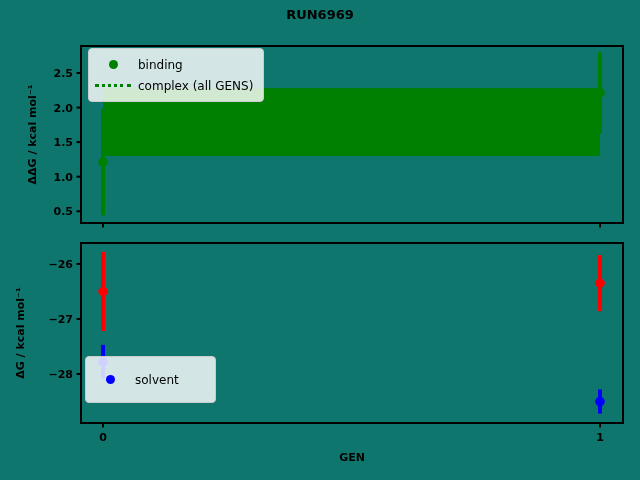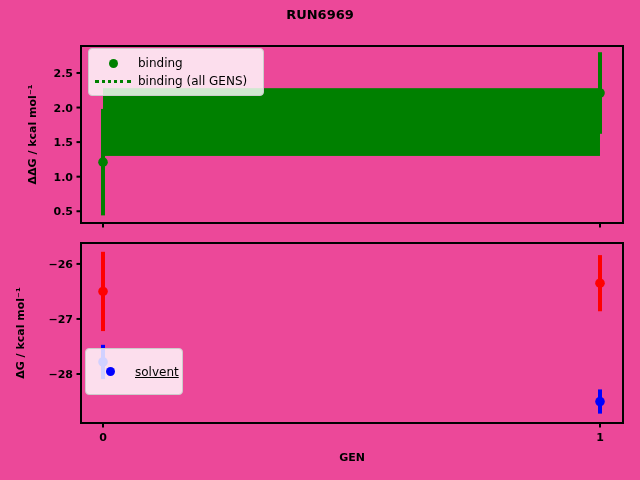--- a/index.html
+++ b/index.html
@@ -1,20 +1,20 @@
 <!DOCTYPE html>
 <html><head>
 <meta charset="utf-8">
 <style>
   html, body { margin: 0; padding: 0; background: #ffffff; }
   .figure {
     position: relative;
     width: 640px;
     height: 480px;
-    background: #ec4899;
+    background: #0f766e;
     font-family: "DejaVu Sans", sans-serif;
     overflow: hidden;
   }
   .fig-title {
     position: absolute;
     top: 7px;
     left: 0;
     width: 640px;
     text-align: center;
     font-size: 13px;
@@ -91,36 +91,36 @@
         <text x="73" y="378.0091743119266" text-anchor="end" font-size="11px" font-weight="bold" fill="#000000" font-family="&quot;DejaVu Sans&quot;, sans-serif">−28</text>
         <line x1="103.01595452044745" x2="103.01595452044745" y1="423" y2="427.5" stroke="#000000" stroke-width="2"></line>
         <text x="103.01595452044745" y="441" text-anchor="middle" font-size="11px" font-weight="bold" fill="#000000" font-family="&quot;DejaVu Sans&quot;, sans-serif">0</text>
         <line x1="599.9900971942051" x2="599.9900971942051" y1="423" y2="427.5" stroke="#000000" stroke-width="2"></line>
         <text x="599.9900971942051" y="441" text-anchor="middle" font-size="11px" font-weight="bold" fill="#000000" font-family="&quot;DejaVu Sans&quot;, sans-serif">1</text>
         <text x="24" y="333" text-anchor="middle" transform="rotate(-90 24 333)" font-size="11px" font-weight="bold" fill="#000000" font-family="&quot;DejaVu Sans&quot;, sans-serif">ΔG / kcal mol⁻¹</text>
         <text x="352" y="461" text-anchor="middle" font-size="11px" font-weight="bold" fill="#000000" font-family="&quot;DejaVu Sans&quot;, sans-serif">GEN</text>
       </g>
     </svg>
 
-  <div class="legend" id="legend-top" style="left:88px; top:48px; width:176px; height:48px;">
+  <div class="legend" id="legend-top" style="left:88px; top:48px; width:176px; height:54px;">
     <div class="lrow">
       <span class="lhandle">
           <span class="ldot" style="background: rgb(0, 128, 0);"></span>
         </span>
       <span class="ltext">binding</span>
     </div>
     <div class="lrow">
       <span class="lhandle">
           <span class="lline" style="border-top-color: rgb(0, 128, 0);"></span>
         </span>
-      <span class="ltext">binding (all GENS)</span>
+      <span class="ltext">complex (all GENS)</span>
     </div>
   </div>
 
-  <div class="legend" id="legend-bottom" style="left:85px; top:348px; width:98px; height:47px;text-decoration:underline;">
+  <div class="legend" id="legend-bottom" style="left:85px; top:356px; width:131px; height:47px;">
     <div class="lrow">
       <span class="lhandle">
           <span class="ldot" style="background: rgb(0, 0, 255);"></span>
         </span>
       <span class="ltext">solvent</span>
     </div>
   </div>
 </div>
 
 </body></html>

